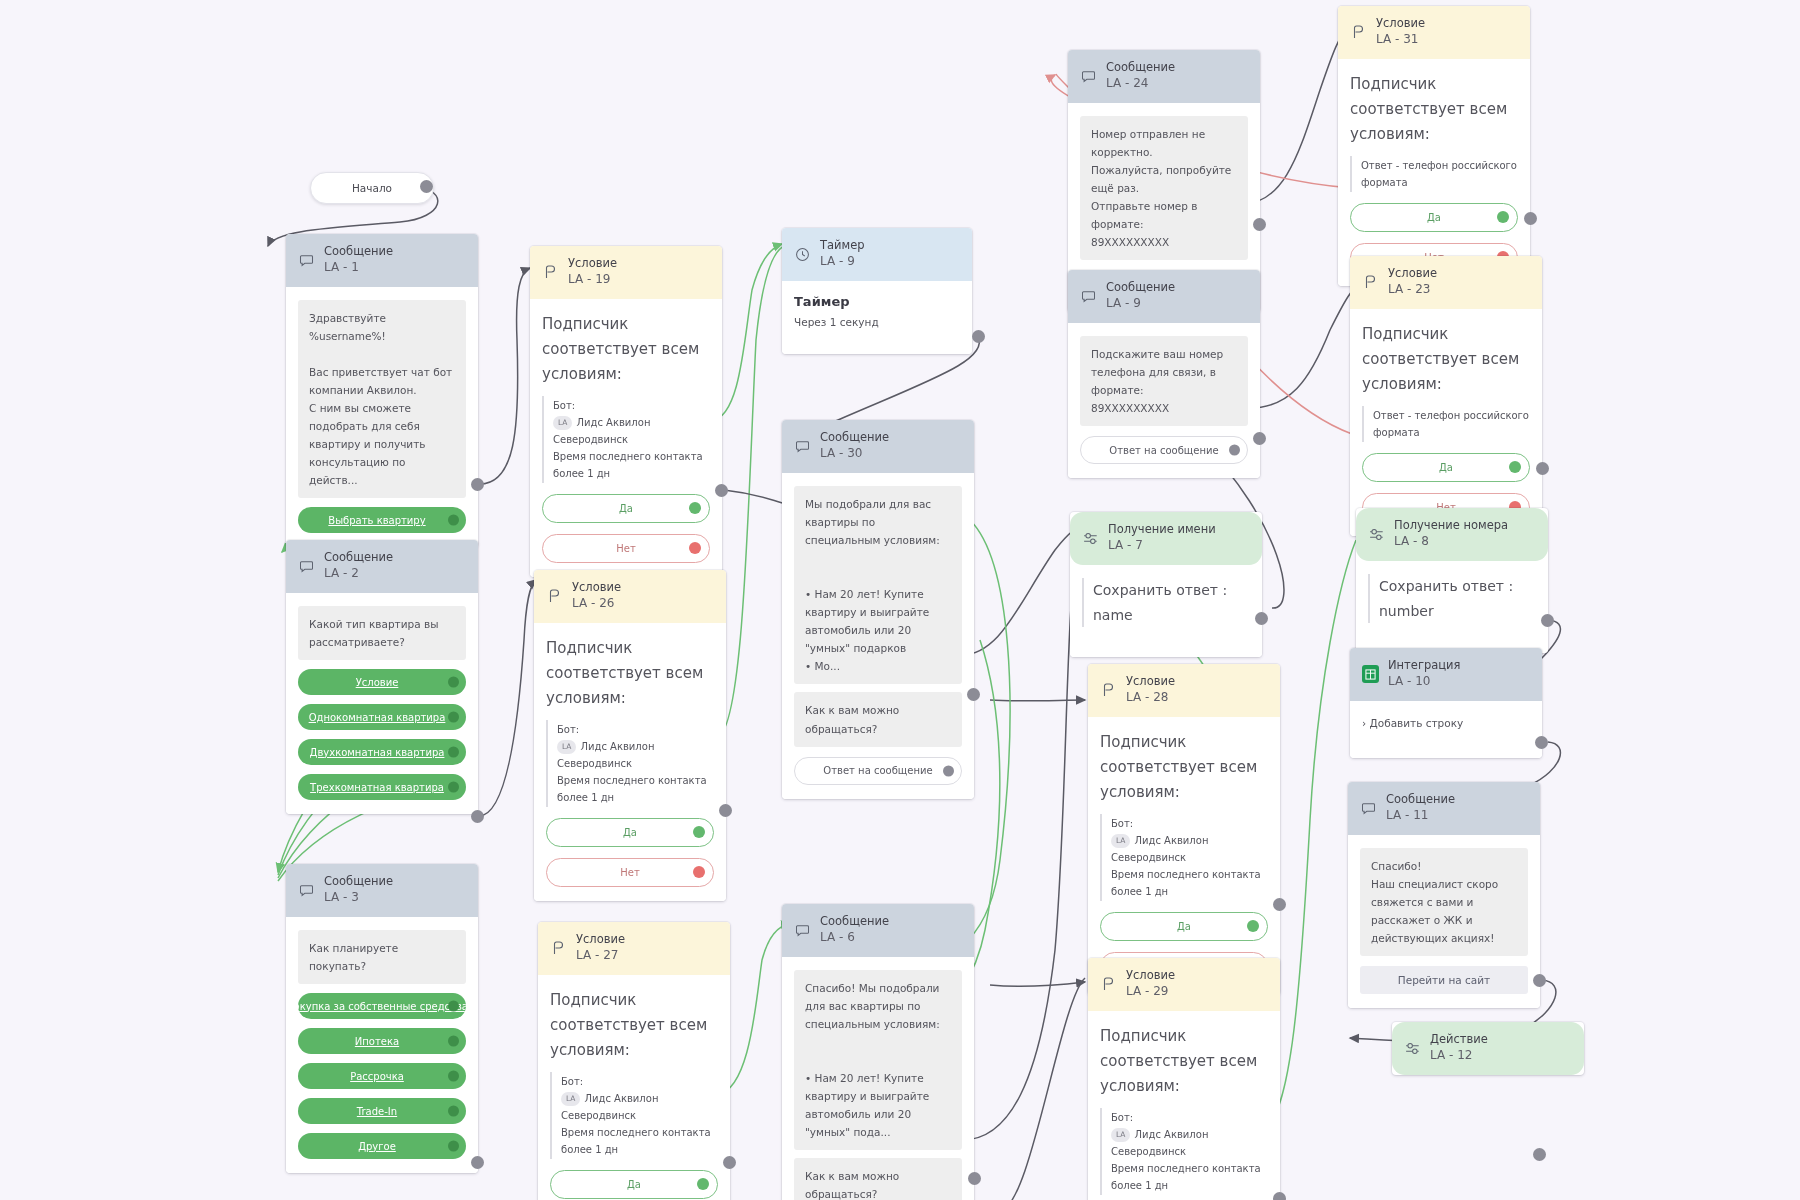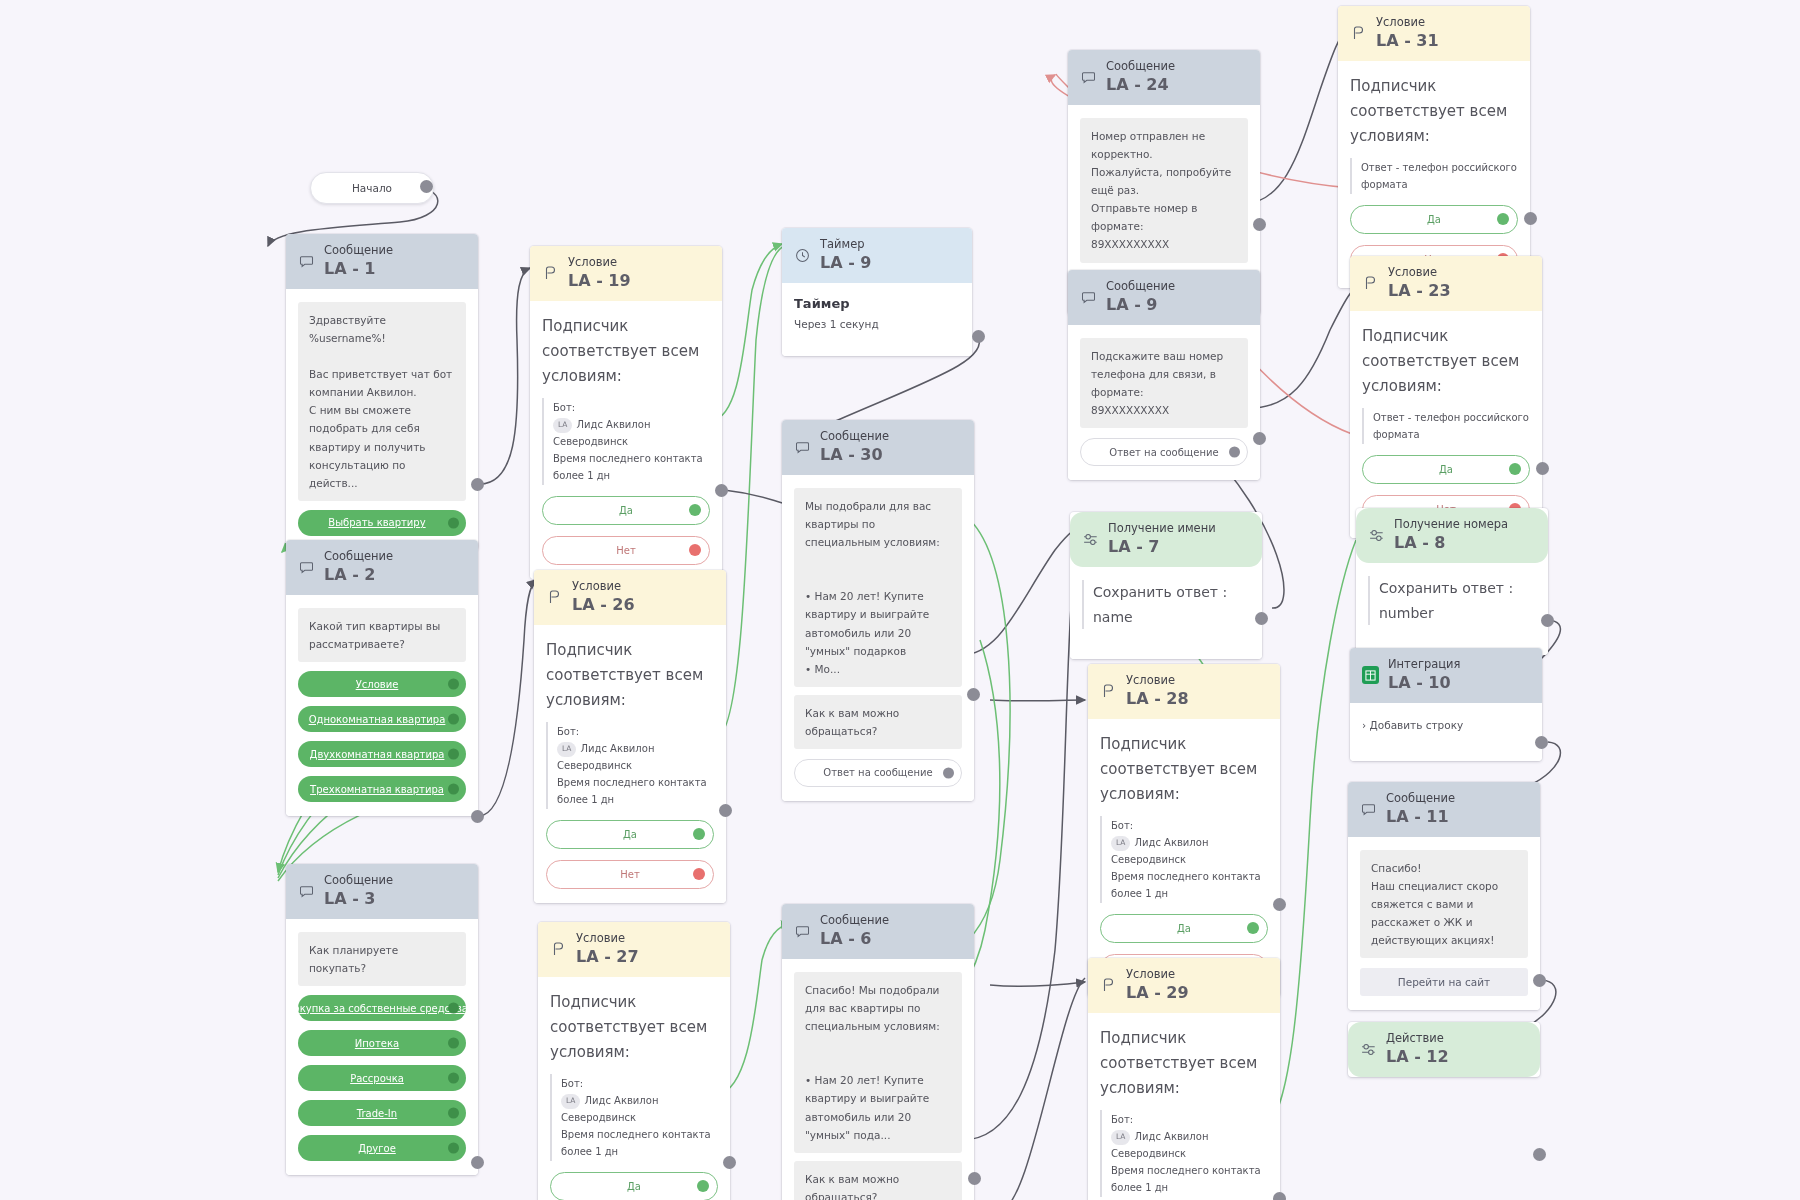--- a/index.html
+++ b/index.html
@@ -32,21 +32,21 @@
   .hd-action{background:#d7ecd9;border-radius:13px;}
   .hd-integr{background:#ccd4de;}
   .hd-ic{
     width:17px;height:17px;flex:0 0 17px;
     display:flex;align-items:center;justify-content:center;
     color:#5d6370;
   }
   .hd-ic svg{display:block;}
   .hd-tt{line-height:1.28;}
   .hd-t1{font-size:11.5px;color:#43434c;}
-  .hd-t2{font-size:16px;color:#5e5e68;margin-top:1px;font-weight:bold;}
+  .hd-t2{font-size:12px;color:#5e5e68;margin-top:1px;}
 
   .node-bd{padding:13px 12px 14px 12px;background:#fff;}
 
   .bubble{
     background:#eeeeee;border-radius:3px;
     padding:9px 11px;
     font-size:10.5px;line-height:1.72;color:#54545c;
     white-space:pre-line;
   }
   .bubble + .bubble{margin-top:8px;}
@@ -248,21 +248,21 @@
         <svg width="15" height="15" viewBox="0 0 16 16">
             <path d="M2.6 3h10.8a1 1 0 011 1v6a1 1 0 01-1 1H6.2L3.3 13.3V11H2.6a1 1 0 01-1-1V4a1 1 0 011-1z" fill="none" stroke="currentColor" stroke-width="1.1"></path>
           </svg>
       </span>
       <div class="hd-tt">
         <div class="hd-t1">Сообщение</div>
         <div class="hd-t2">LA - 2</div>
       </div>
     </div>
     <div class="node-bd">
-      <div class="bubble">Какой тип квартиры вы рассматриваете?</div>
+      <div class="bubble">Какой тип квартира вы рассматриваете?</div>
       <div class="btn-grn">
           <span>Условие</span>
           <span class="dot"></span>
         </div>
       <div class="btn-grn">
           <span>Однокомнатная квартира</span>
           <span class="dot"></span>
         </div>
       <div class="btn-grn">
           <span>Двухкомнатная квартира</span>
@@ -722,21 +722,21 @@
       </div>
     </div>
     <div class="node-bd">
       <div class="bubble">Спасибо!
 Наш специалист скоро свяжется с вами и расскажет о ЖК и действующих акциях!</div>
       <div class="btn-flat">Перейти на сайт</div>
     </div>
   </div>
   <div class="port" style="left:1533px;top:974px;"></div>
 
-  <div class="node" style="left:1348px;top:1022px;width:192px;">
+  <div class="node" style="left:1392px;top:1022px;width:192px;">
     <div class="node-hd hd-action">
       <span class="hd-ic">
         <svg width="15" height="15" viewBox="0 0 16 16">
             <circle cx="5.5" cy="5" r="2.4" fill="none" stroke="currentColor" stroke-width="1.1"></circle>
             <circle cx="10.5" cy="11" r="2.4" fill="none" stroke="currentColor" stroke-width="1.1"></circle>
             <path d="M1.2 5h1.8M8 5h6.6M1.2 11h6.8M13 11h1.6" stroke="currentColor" stroke-width="1.1"></path>
           </svg>
       </span>
       <div class="hd-tt">
         <div class="hd-t1">Действие</div>

